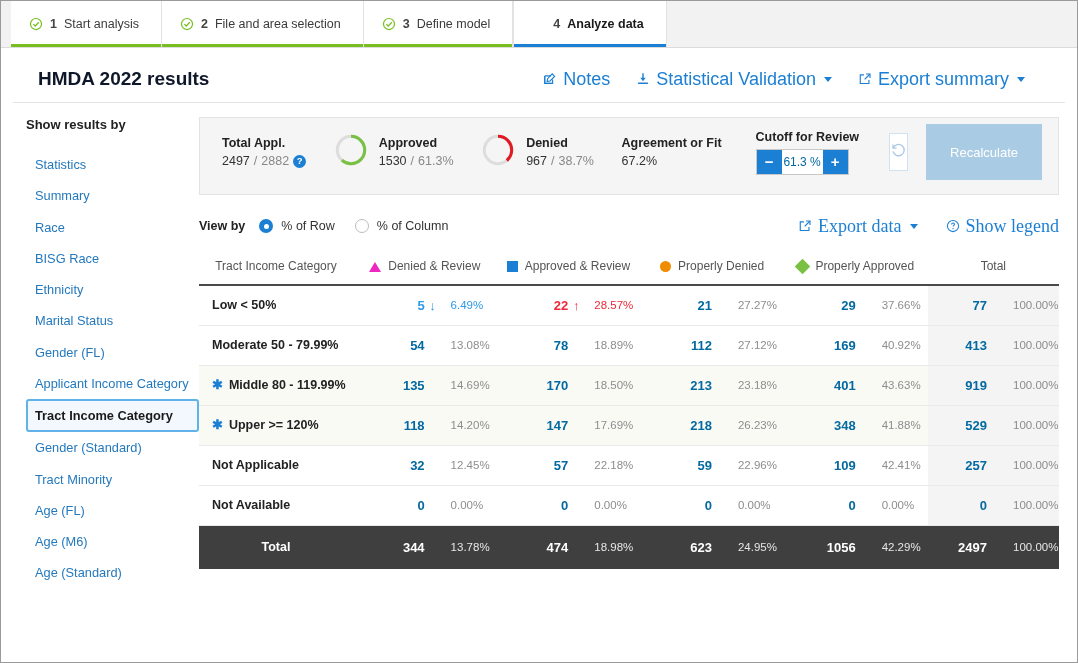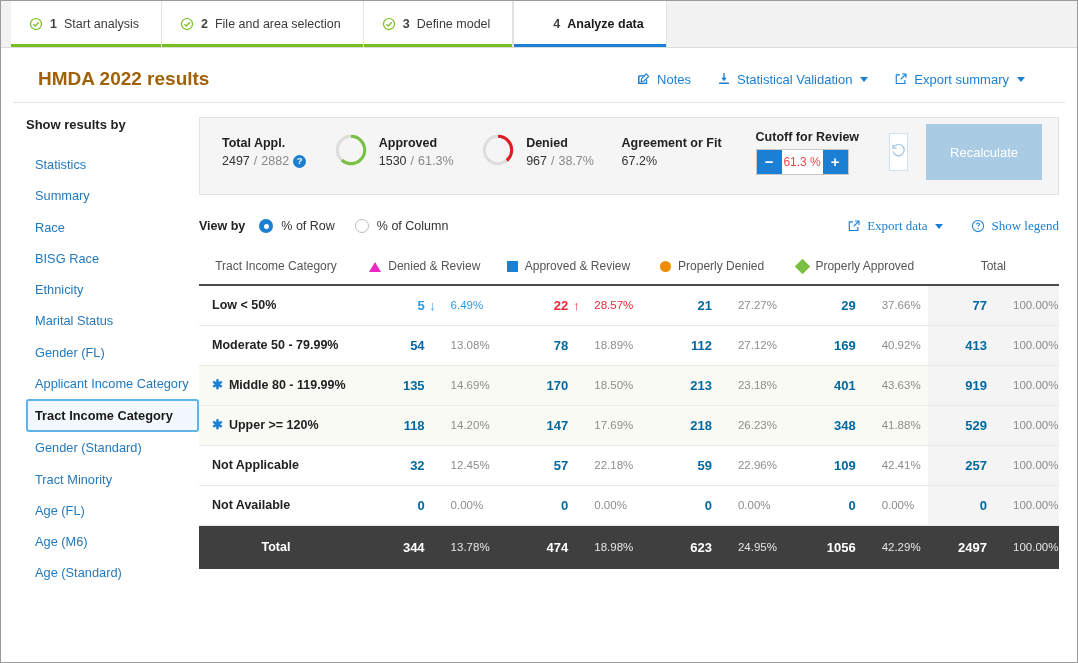--- a/index.html
+++ b/index.html
@@ -73,32 +73,32 @@
     display: flex;
     align-items: center;
     justify-content: space-between;
     padding: 20px 40px 12px 25px;
     border-bottom: 1px solid #e4e4e4;
     margin: 0 12px 0 12px;
   }
   .page-title {
     font-size: 19px;
     font-weight: bold;
-    color: #a16207;
+    color: #0f172a;
   }
   .head-actions {
     display: flex;
     align-items: center;
     gap: 26px;
   }
   .head-link {
     display: flex;
     align-items: center;
     gap: 6px;
-    font-size: 13px;
+    font-size: 18px;
     color: #1b7fd4;
     cursor: pointer;
     white-space: nowrap;
   }
   .head-link svg { display: block; }
   .caret {
     width: 0; height: 0;
     border-left: 4px solid transparent;
     border-right: 4px solid transparent;
     border-top: 5px solid #1b7fd4;
@@ -216,21 +216,21 @@
     font-weight: bold;
     cursor: pointer;
     line-height: 1;
   }
   .step-val {
     flex: 1;
     display: flex;
     align-items: center;
     justify-content: center;
     font-size: 12px;
-    color: #ef4444;
+    color: #0369a1;
     background: #fff;
   }
   .reset-btn {
     width: 40px; height: 38px;
     border: 1px solid #cfe2f2;
     background: #fff;
     color: #a8c8e4;
     display: flex;
     align-items: center;
     justify-content: center;

